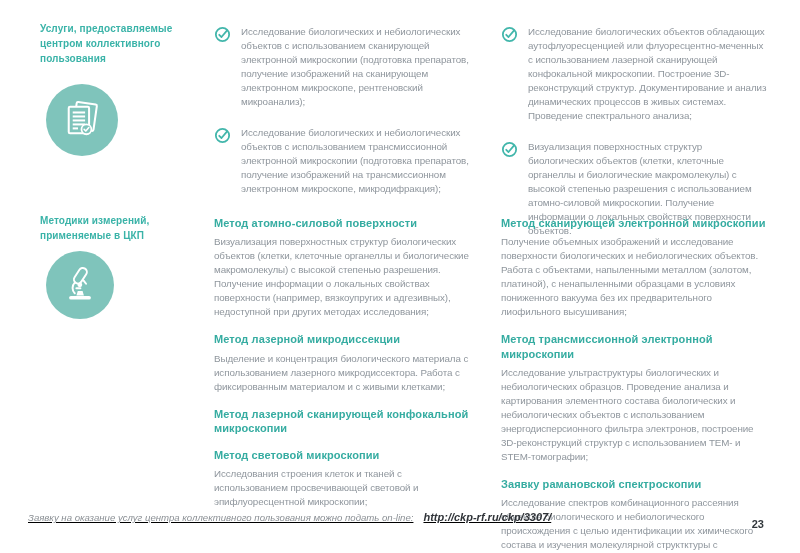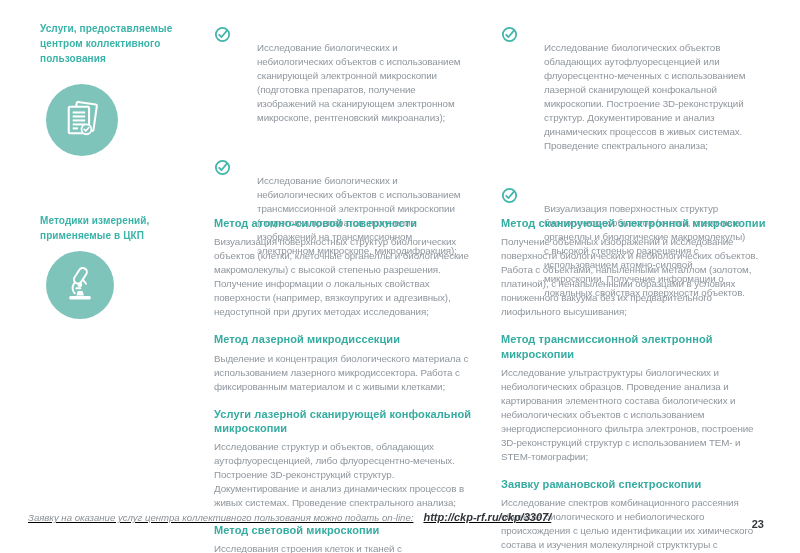--- a/index.html
+++ b/index.html
@@ -30,21 +30,21 @@
   .col{position:absolute;}
   .col-mid{left:214px;width:264px;}
   .col-right{left:501px;width:266px;}
   .row-services{top:25px;}
   .row-methods{top:216px;}
 
   .bullet{display:flex;align-items:flex-start;margin:0 0 17px 0;}
   .check{flex:0 0 auto;width:17px;height:17px;margin:1px 10px 0 0;color:#42b6ab;}
   .check svg{width:17px;height:17px;display:block;}
   .btext{
-    margin:16px;color:#8f969d;font-size:9.8px;line-height:1.43;letter-spacing:-0.1px;
+    margin:0;color:#8f969d;font-size:9.8px;line-height:1.43;letter-spacing:-0.1px;
   }
 
   .method{margin:0 0 13px 0;}
   .mhead{
     margin:0 0 5px 0;color:#35aca1;font-weight:bold;
     font-size:11px;line-height:1.3;letter-spacing:.1px;
   }
   .mbody{
     margin:0;color:#8f969d;font-size:9.8px;line-height:1.43;letter-spacing:-0.1px;
   }
@@ -158,22 +158,21 @@
   <div class="col col-mid row-methods">
     <section class="method">
       <h3 class="mhead">Метод атомно-силовой поверхности</h3>
       <p class="mbody">Визуализация поверхностных структур биологических объектов (клетки, клеточные органеллы и биологические макромолекулы) с высокой степенью разрешения. Получение информации о локальных свойствах поверхности (например, вязкоупругих и адгезивных), недоступной при других методах исследования;</p>
     </section>
     <section class="method">
       <h3 class="mhead">Метод лазерной микродиссекции</h3>
       <p class="mbody">Выделение и концентрация биологического материала с использованием лазерного микродиссектора. Работа с фиксированным материалом и с живыми клетками;</p>
     </section>
     <section class="method">
-      <h3 class="mhead">Услуги лазерной сканирующей конфокальной микроскопии</h3>
-      <p class="mbody">Исследование структур и объектов, обладающих аутофлуоресценцией, либо флуоресцентно-меченых. Построение 3D-реконструкций структур. Документирование и анализ динамических процессов в живых системах. Проведение спектрального анализа;</p>
+      <h3 class="mhead">Метод лазерной сканирующей конфокальной микроскопии</h3>
     </section>
     <section class="method">
       <h3 class="mhead">Метод световой микроскопии</h3>
       <p class="mbody">Исследования строения клеток и тканей с использованием просвечивающей световой и эпифлуоресцентной микроскопии;</p>
     </section>
   </div>
 
   <div class="col col-right row-methods">
     <section class="method">
       <h3 class="mhead">Метод сканирующей электронной микроскопии</h3>

